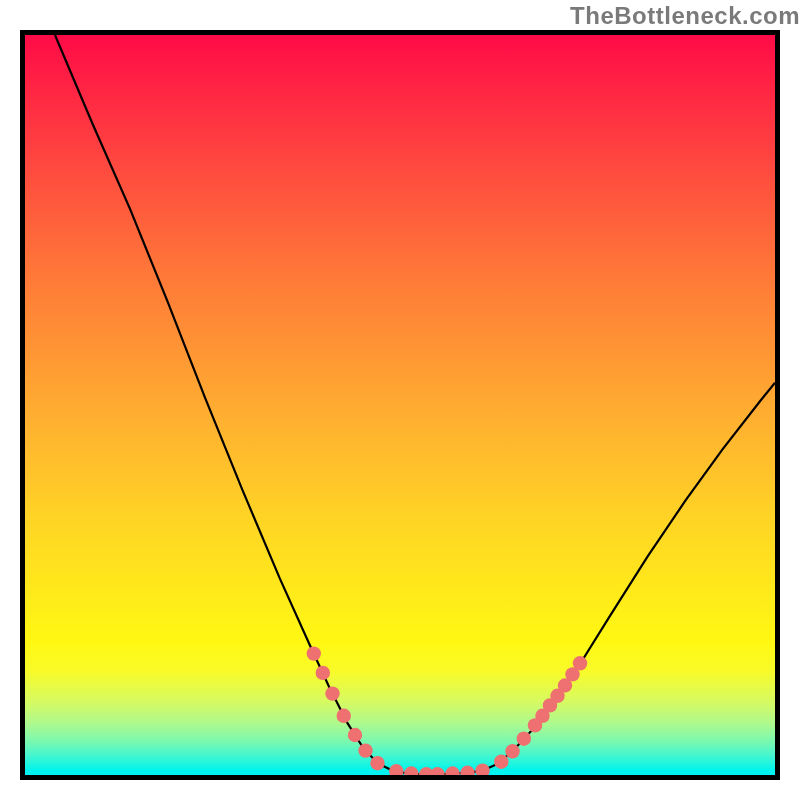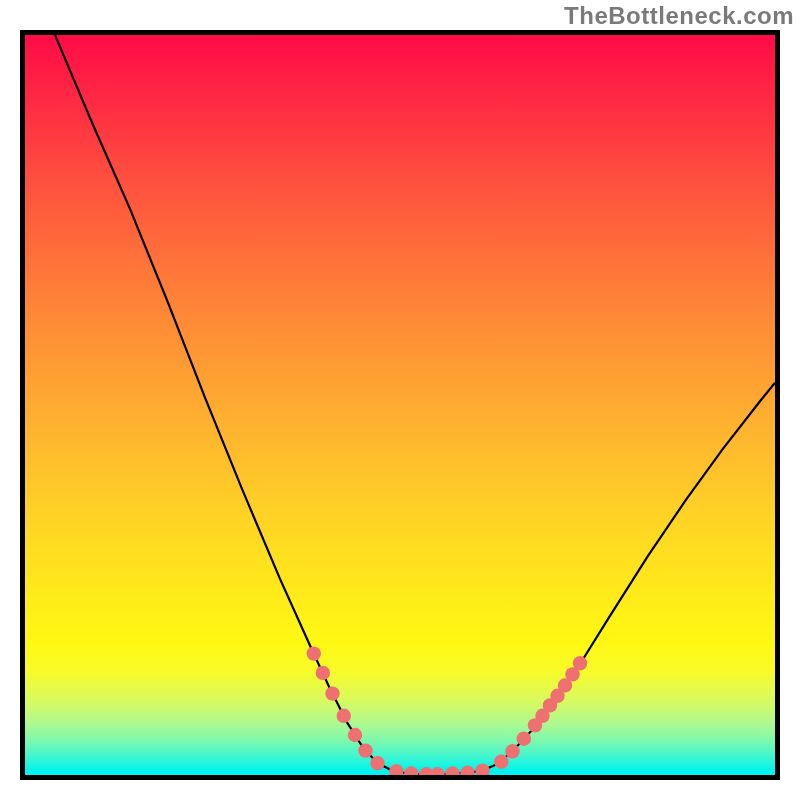--- a/index.html
+++ b/index.html
@@ -12,21 +12,21 @@
     overflow: hidden;
   }
   .frame {
     position: relative;
     width: 800px;
     height: 800px;
   }
   .watermark {
     position: absolute;
     top: 2px;
-    right: 6px;
+    right: 0;
     font-size: 24px;
     font-weight: bold;
     color: #7a7a7a;
     letter-spacing: 0.5px;
     z-index: 10;
   }
   
   .plot-area {
     position: absolute;
     left: 20px;

